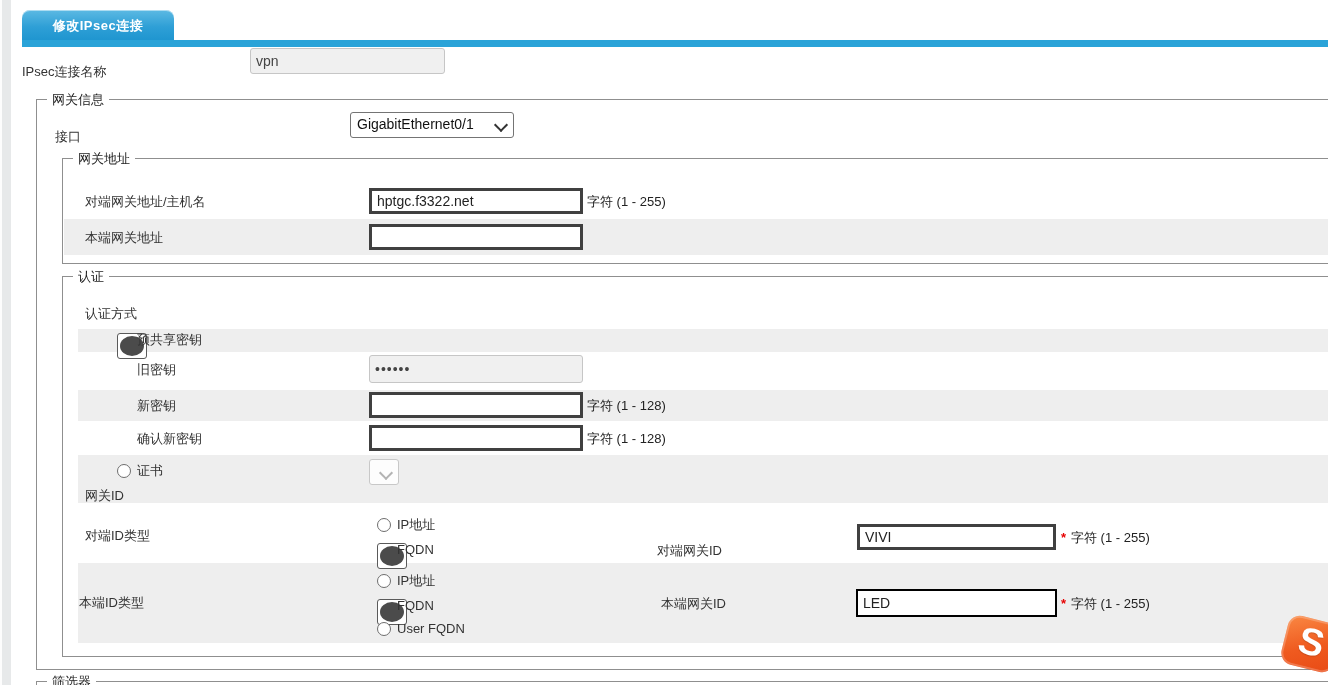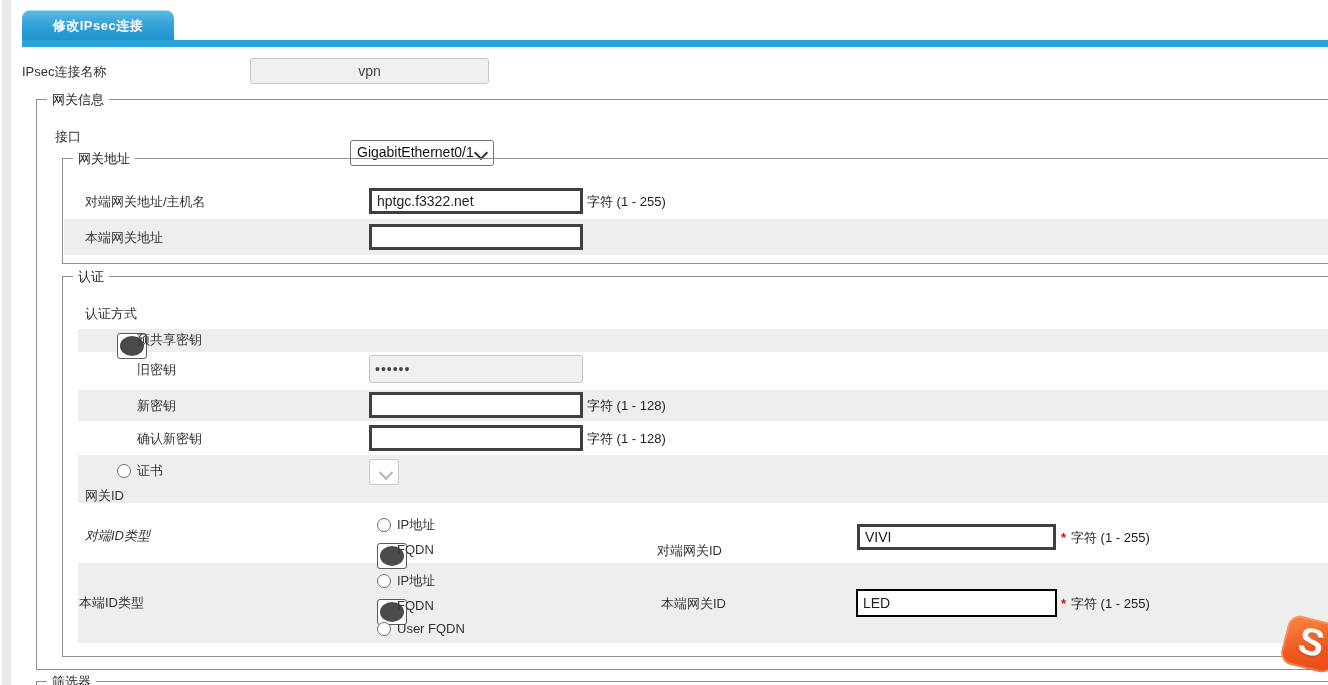--- a/index.html
+++ b/index.html
@@ -56,28 +56,28 @@
 <body>
 
 <div id="page">
 
   <div class="edge-strip"></div>
 
   <div class="tab">修改IPsec连接</div>
   <div class="tabbar"></div>
 
   <div class="lbl" style="left:22px;top:64px;">IPsec连接名称</div>
-  <input class="inp ro" style="left: 250px; top: 58px; width: 239px; text-align: center;" value="vpn">
+  <input class="inp ro" style="left: 250px; top: 48px; width: 195px;" value="vpn">
 
   <div class="gbox" style="left:36px;top:99px;width:1320px;height:569px;">
     <span class="gbox-legend">网关信息</span>
   </div>
 
   <div class="lbl" style="left:55px;top:129px;">接口</div>
-  <div class="sel" style="left:350px;top:140px;width:144px;">
+  <div class="sel" style="left:350px;top:112px;width:164px;">
     <span>GigabitEthernet0/1</span>
     <span class="chev"></span>
   </div>
 
   <div class="gbox" style="left:62px;top:158px;width:1290px;height:104px;">
     <span class="gbox-legend">网关地址</span>
   </div>
   <div class="rowbg" style="left:64px;top:219px;width:1264px;height:36px;"></div>
 
   <div class="lbl" style="left:85px;top:194px;">对端网关地址/主机名</div>
@@ -113,21 +113,21 @@
   <div class="hint" style="left:587px;top:431px;">字符 (1 - 128)</div>
 
   <div class="radio" style="left:117px;top:464px;"></div>
   <div class="lbl" style="left:137px;top:463px;">证书</div>
   <div class="sel disabled" style="left:369px;top:459px;width:29px;">
     <span class="chev"></span>
   </div>
 
   <div class="lbl" style="left:85px;top:488px;">网关ID</div>
 
-  <div class="lbl" style="left:85px;top:528px;font-style:italic;">对端ID类型</div>
+  <div class="lbl" style="left:85px;top:528px;">对端ID类型</div>
   <div class="radio" style="left:377px;top:518px;"></div>
   <div class="lbl" style="left:397px;top:517px;">IP地址</div>
   <div class="radio sel" style="left:377px;top:543px;"></div>
   <div class="lbl" style="left:397px;top:542px;">FQDN</div>
 
   <div class="lbl" style="left:657px;top:530px;margin-top:13px;">对端网关ID</div>
   <input class="inp" style="left: 857px; top: 524px; width: 199px;" value="VIVI">
   <div class="req" style="left:1061px;top:530px;">*</div>
   <div class="hint" style="left:1071px;top:530px;">字符 (1 - 255)</div>
 

